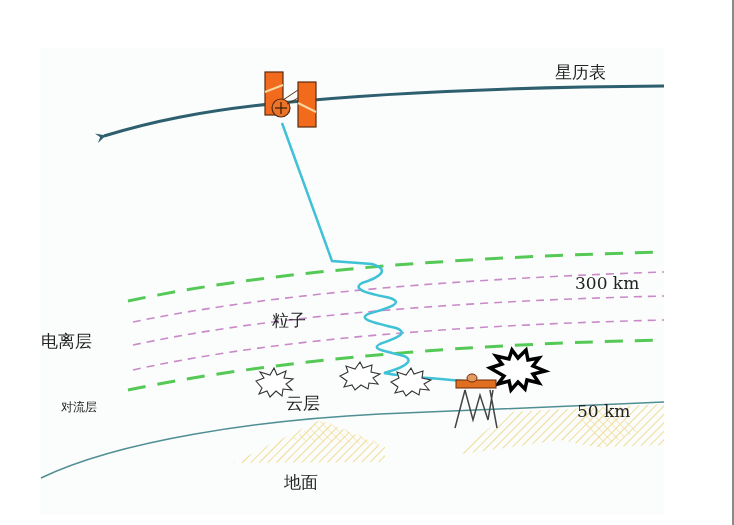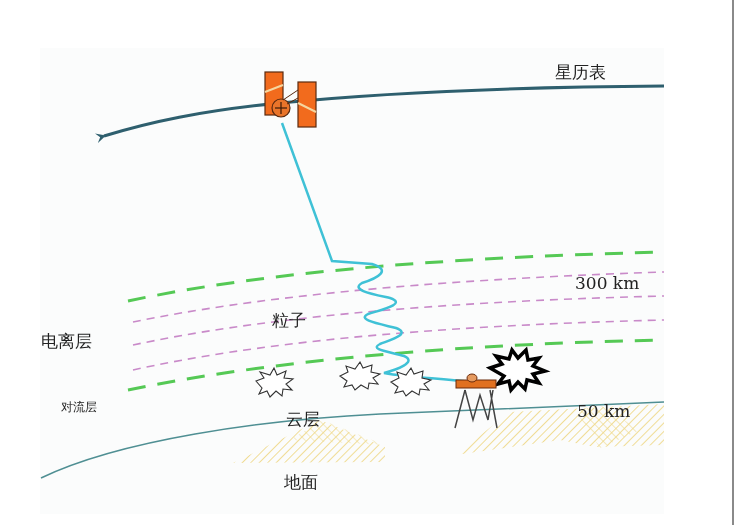--- a/index.html
+++ b/index.html
@@ -95,18 +95,18 @@
       <rect x="456" y="380" width="40" height="8" fill="#e07020" stroke="#6a2a0a" stroke-width="1"></rect>
       <ellipse cx="472" cy="378" rx="5" ry="4" fill="#e59a60" stroke="#6a2a0a" stroke-width="1"></ellipse>
     </g>
   </svg>
 
   <div class="lbl" style="left:555px; top:61px; font-size:17px;">星历表</div>
   <div class="lbl serif" style="left:575px; top:273px; font-size:17px;">300 km</div>
   <div class="lbl" style="left:252px; top:309px; font-size:17px;margin-left:20px;">粒子</div>
   <div class="lbl" style="left:41px; top:330px; font-size:17px;">电离层</div>
   <div class="lbl serif" style="left:577px; top:357px; font-size:17px;margin-top:44px;">50 km</div>
-  <div class="lbl" style="left:286px; top:392px; font-size:17px;margin-top:16px;">云层</div>
+  <div class="lbl" style="left:286px; top:392px; font-size:17px;">云层</div>
   <div class="lbl" style="left:61px; top:399px; font-size:12px;">对流层</div>
   <div class="lbl" style="left:284px; top:471px; font-size:17px;text-align:right;">地面</div>
 
   <div class="right-border"></div>
 </div>
 
 </body></html>

